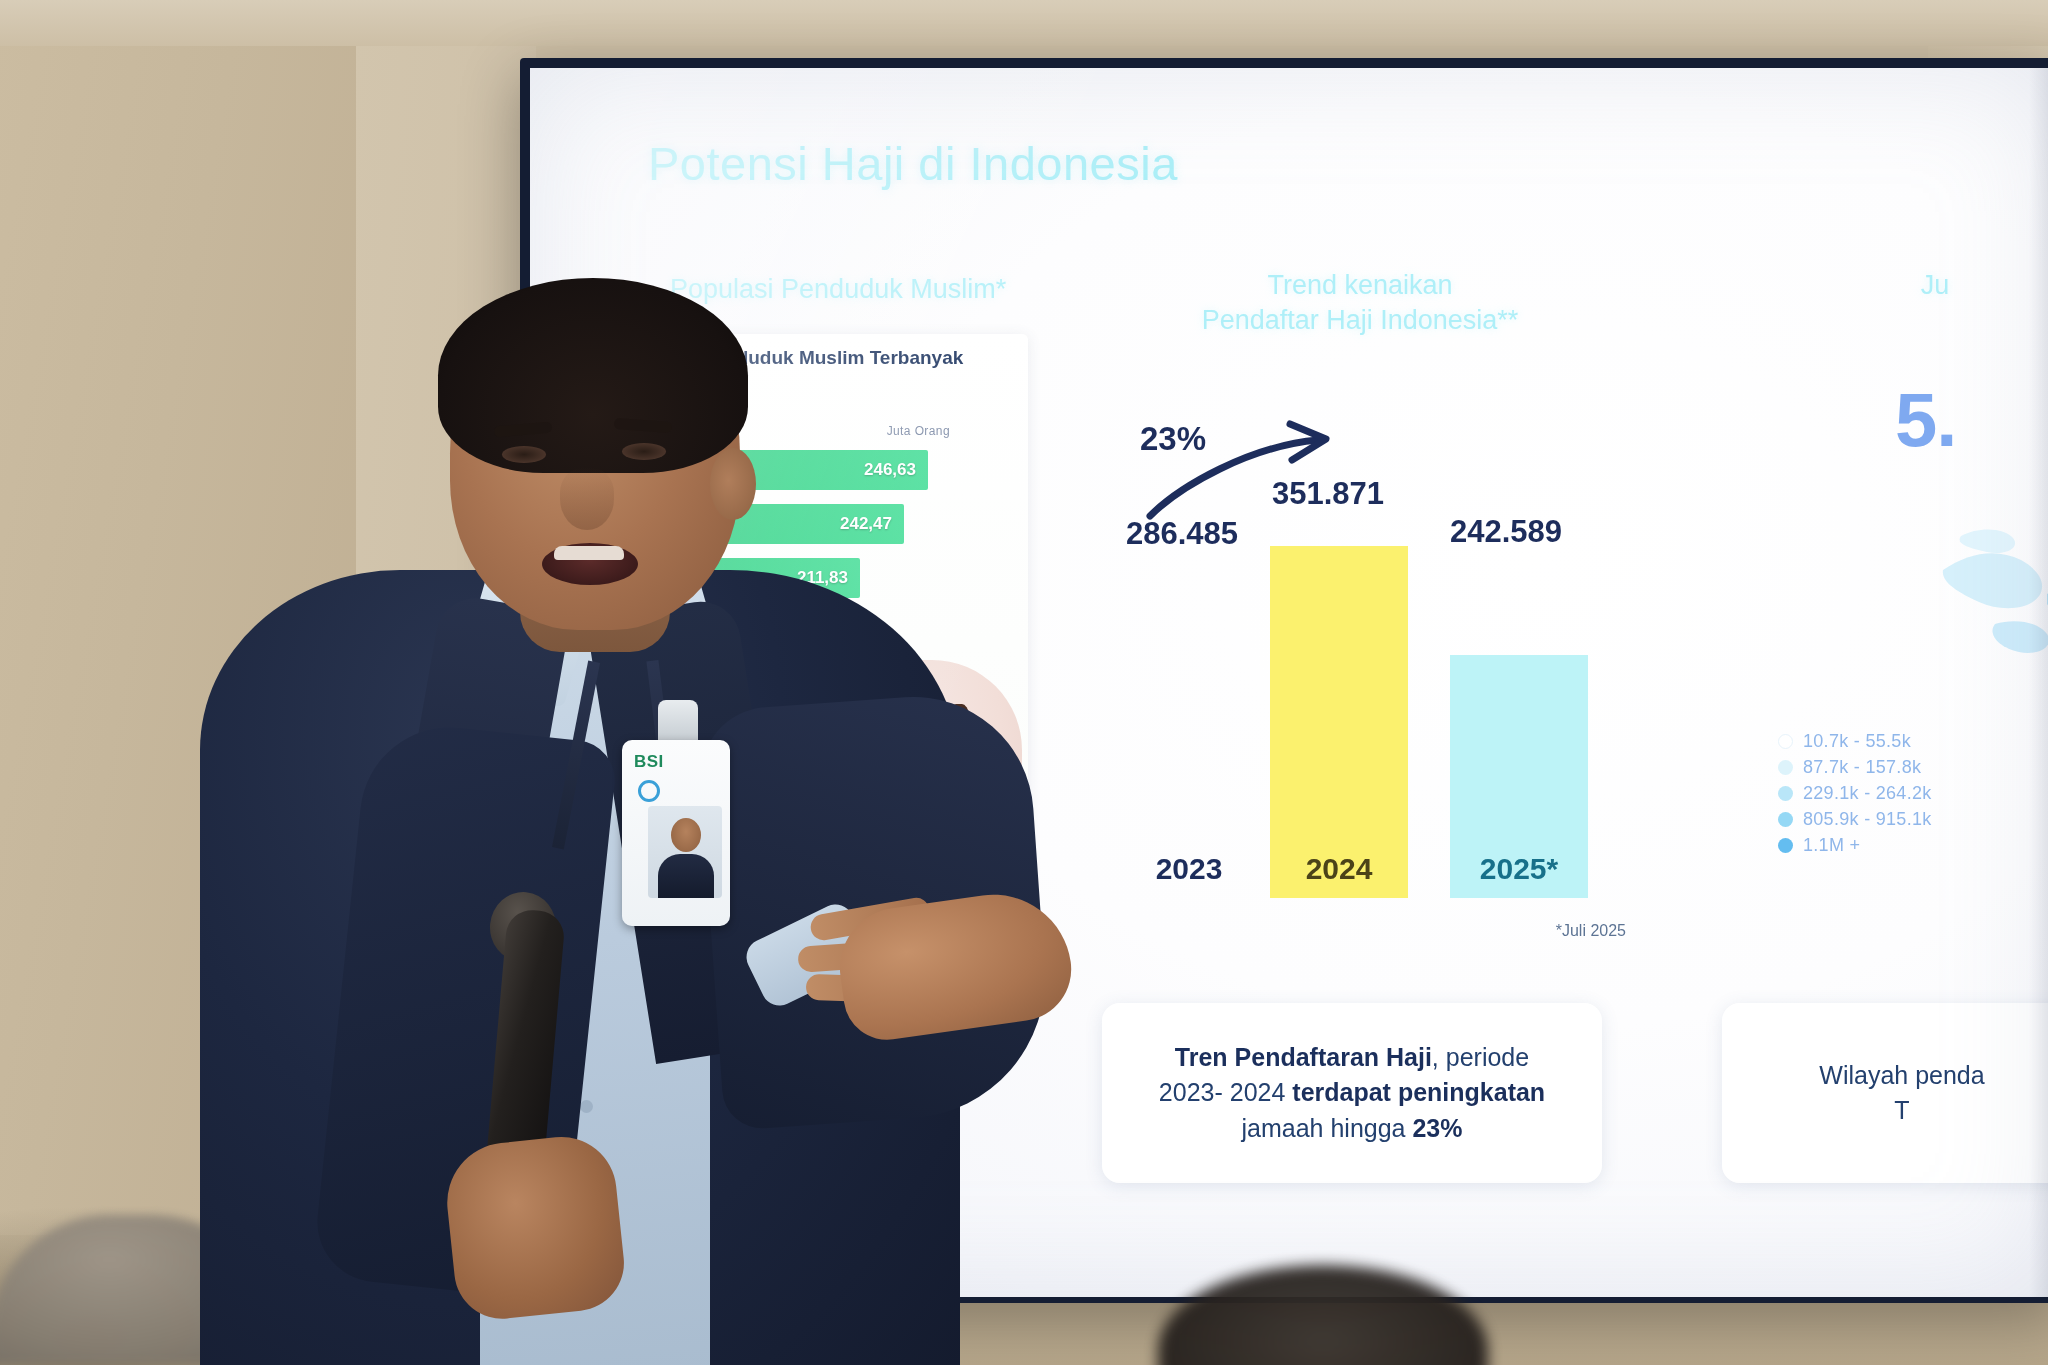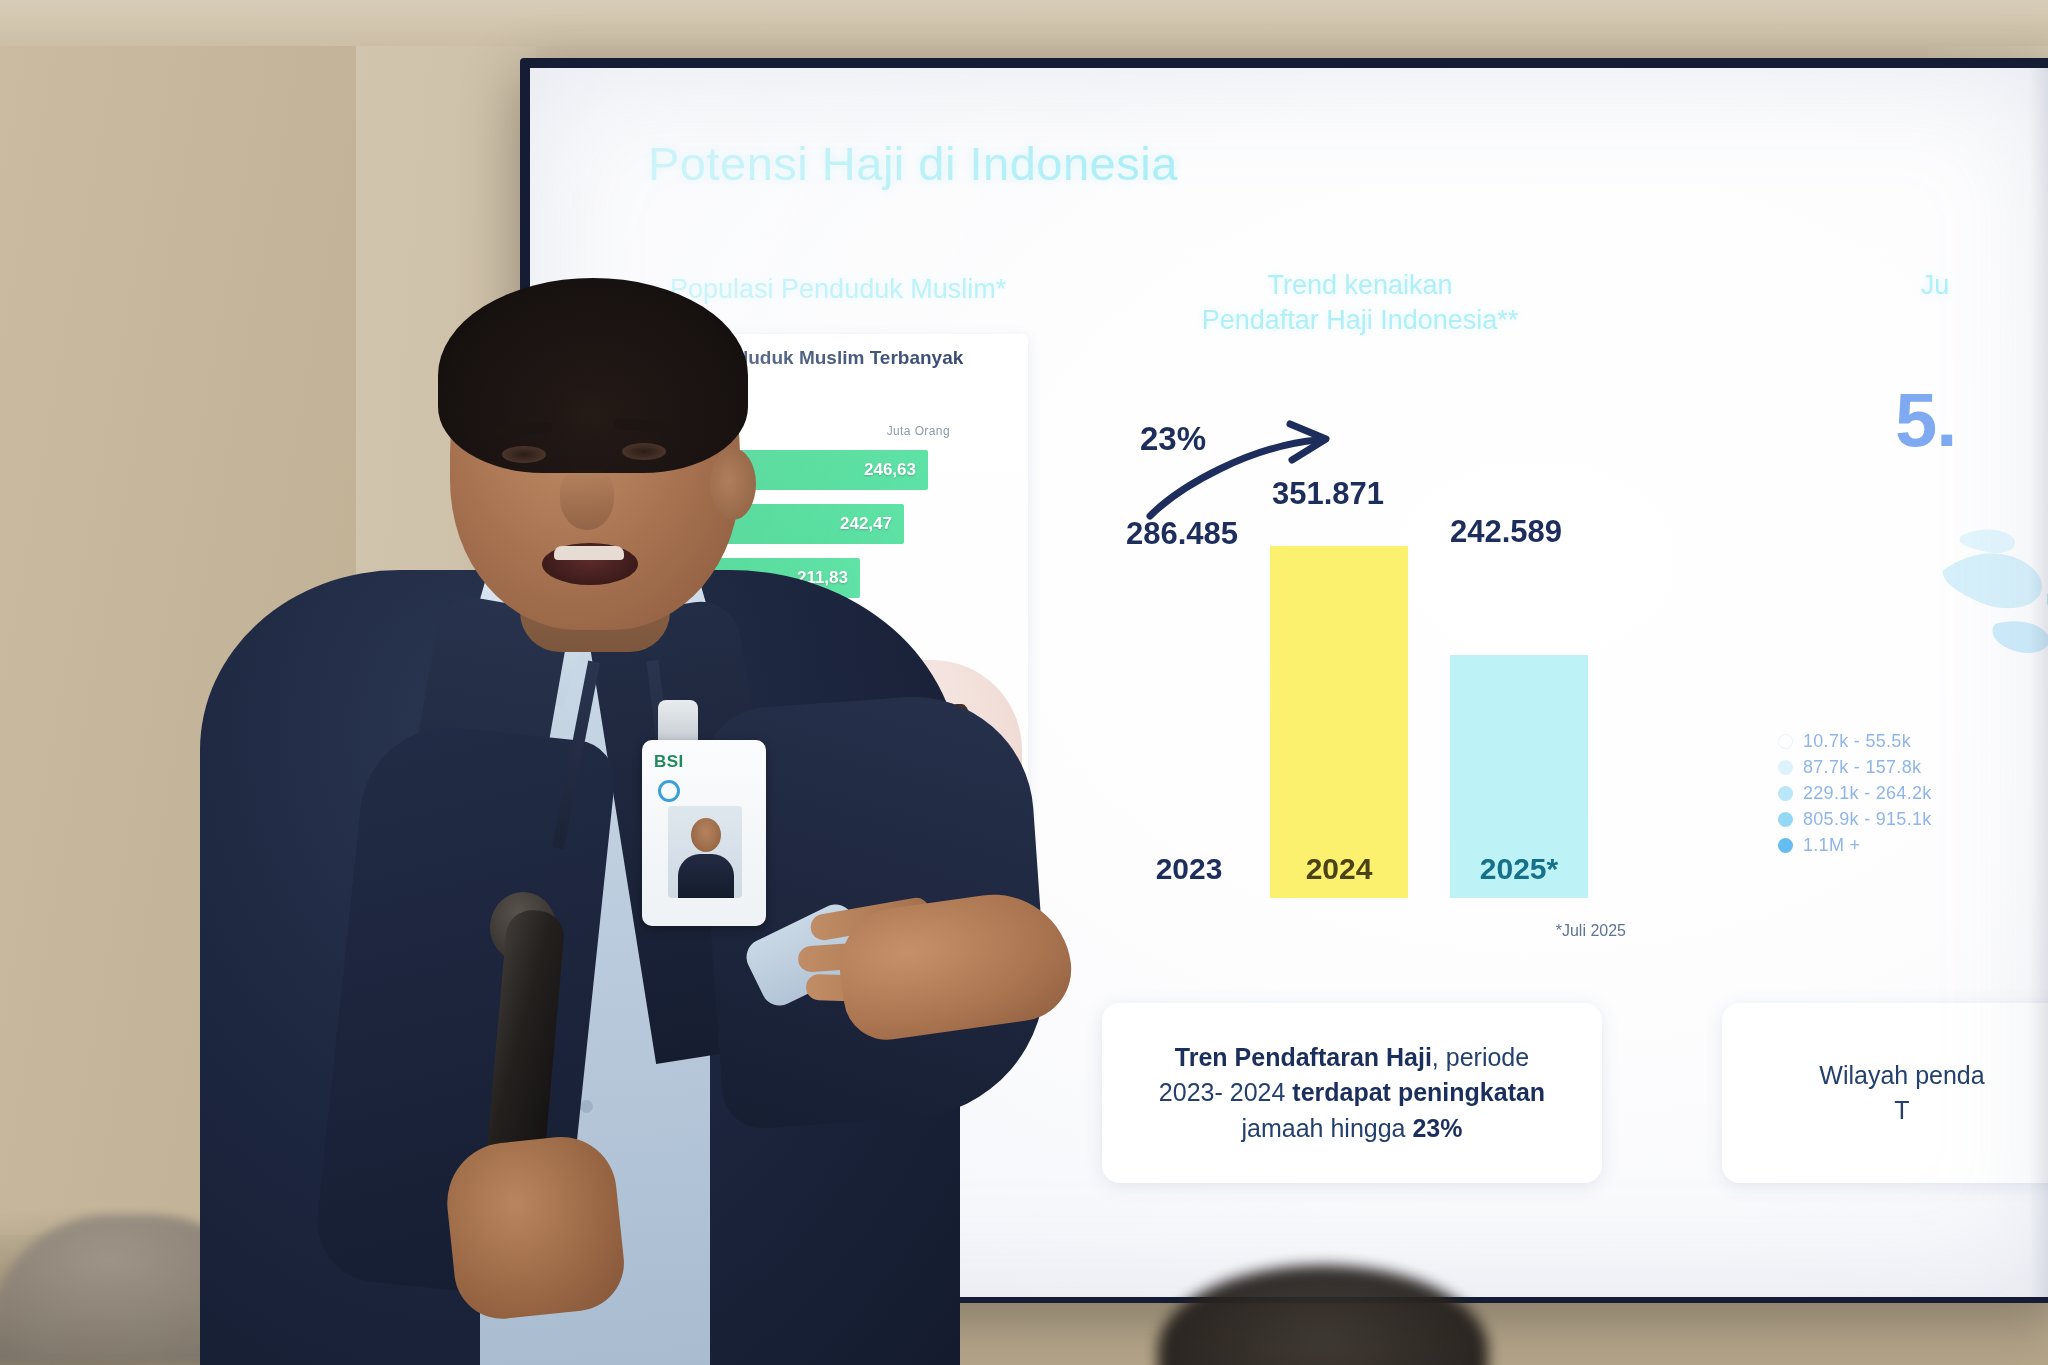--- a/index.html
+++ b/index.html
@@ -360,21 +360,21 @@
     background: linear-gradient(180deg,#2b3550,#1b2336);
   }
   .lanyard-l { left: 420px; top: 360px; transform: rotate(11deg); }
   .lanyard-r { left: 508px; top: 360px; transform: rotate(-7deg); }
   .badge-clip {
     position: absolute; left: 508px; top: 400px; width: 40px; height: 52px;
     background: linear-gradient(180deg,#e8ecef,#bdc5cb);
     border-radius: 8px;
   }
   .badge {
-    position: absolute; left: 492px; top: 440px; width: 124px; height: 186px;
+    position: absolute; left: 472px; top: 440px; width: 108px; height: 186px;
     background: linear-gradient(180deg,#fbfcfd 0%, #eef2f5 100%);
     border-radius: 10px;
     box-shadow: 0 3px 10px rgba(0,0,0,.35);
     overflow: hidden;
   }
   .badge-logo {
     position: absolute; left: 12px; top: 12px;
     font-size: 17px; font-weight: 700; color: #1f8a5c; letter-spacing: .5px;
   }
   .badge-photo {

